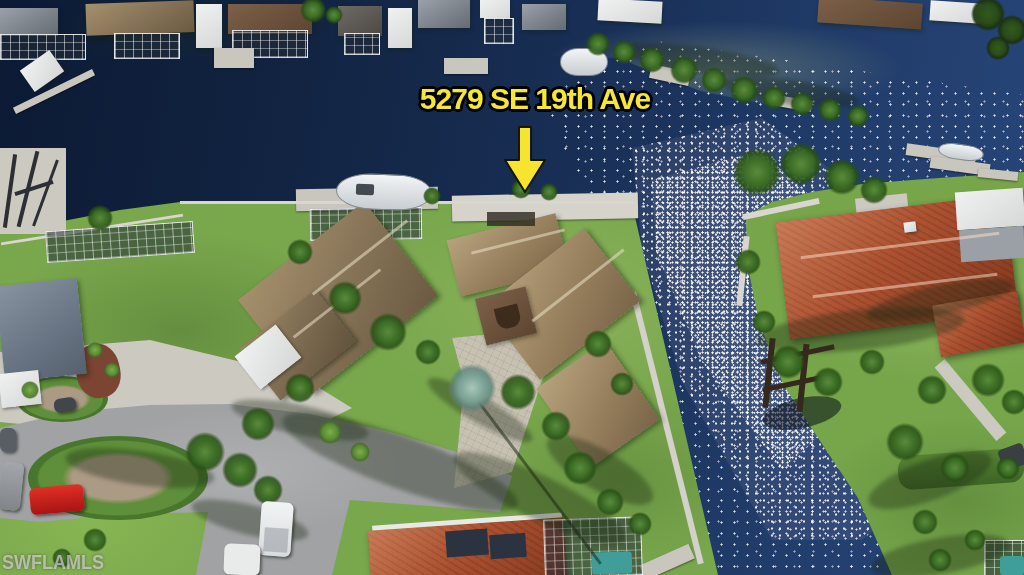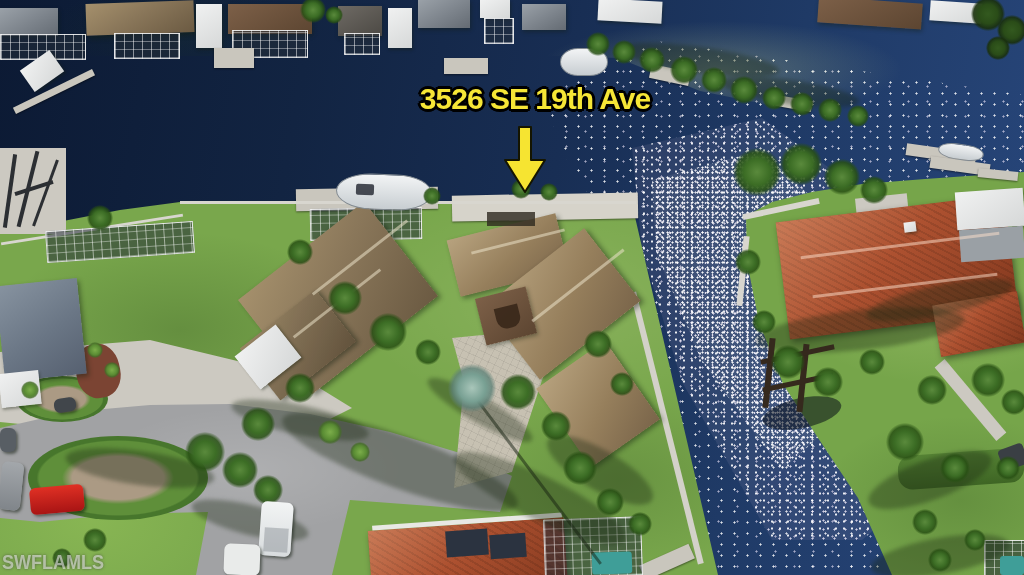--- a/index.html
+++ b/index.html
@@ -209,21 +209,21 @@
   <div class="car" style="left:30px;top:486px;width:54px;height:27px;transform:rotate(-5deg);background:linear-gradient(#e03024,#a81414)"></div>
   <div class="glass" style="left:46px;top:491px;width:13px;height:17px;transform:rotate(-5deg)"></div>
   <div class="car" style="left:0;top:462px;width:22px;height:48px;transform:rotate(6deg);background:linear-gradient(#a3a7ab,#80858a)"></div>
   <div class="car" style="left:0;top:428px;width:16px;height:24px;background:#585e64"></div>
   <div class="car" style="left:260px;top:502px;width:32px;height:54px;transform:rotate(4deg);background:linear-gradient(#f2f4f4,#d8dcde)"></div>
   <div style="left:264px;top:528px;width:24px;height:24px;background:rgba(150,155,160,.55);z-index:8;transform:rotate(4deg)"></div>
   <div class="car" style="left:224px;top:544px;width:36px;height:31px;transform:rotate(2deg);background:#e9ebea"></div>
   <div class="car" style="left:54px;top:398px;width:22px;height:14px;transform:rotate(-8deg);background:#41464b"></div>
   <div style="left:536px;top:375px;width:3px;height:210px;background:rgba(20,30,15,.5);z-index:5;transform:rotate(-37deg)"></div>
 
-  <div class="addr">3526 SE 19th Ave</div>
+  <div class="addr">5279 SE 19th Ave</div>
   <svg class="arrow" width="44" height="68" viewBox="0 0 44 68">
     <polygon points="16,1 28,1 28,34 42,34 22,66 2,34 16,34" fill="#f6e431" stroke="#151500" stroke-width="2" stroke-linejoin="round"></polygon>
   </svg>
 
   <div class="wm">SWFLAMLS</div>
 <div class="palm" style="left: 300px; top: -3px; width: 26px; height: 26px;"></div>
     <div class="palm" style="left: 325px; top: 6px; width: 18px; height: 18px;"></div>
     <div class="palm" style="left: 586px; top: 32px; width: 24px; height: 24px;"></div>
     <div class="palm" style="left: 612px; top: 40px; width: 24px; height: 24px;"></div>
     <div class="palm" style="left: 639px; top: 47px; width: 26px; height: 26px;"></div>

